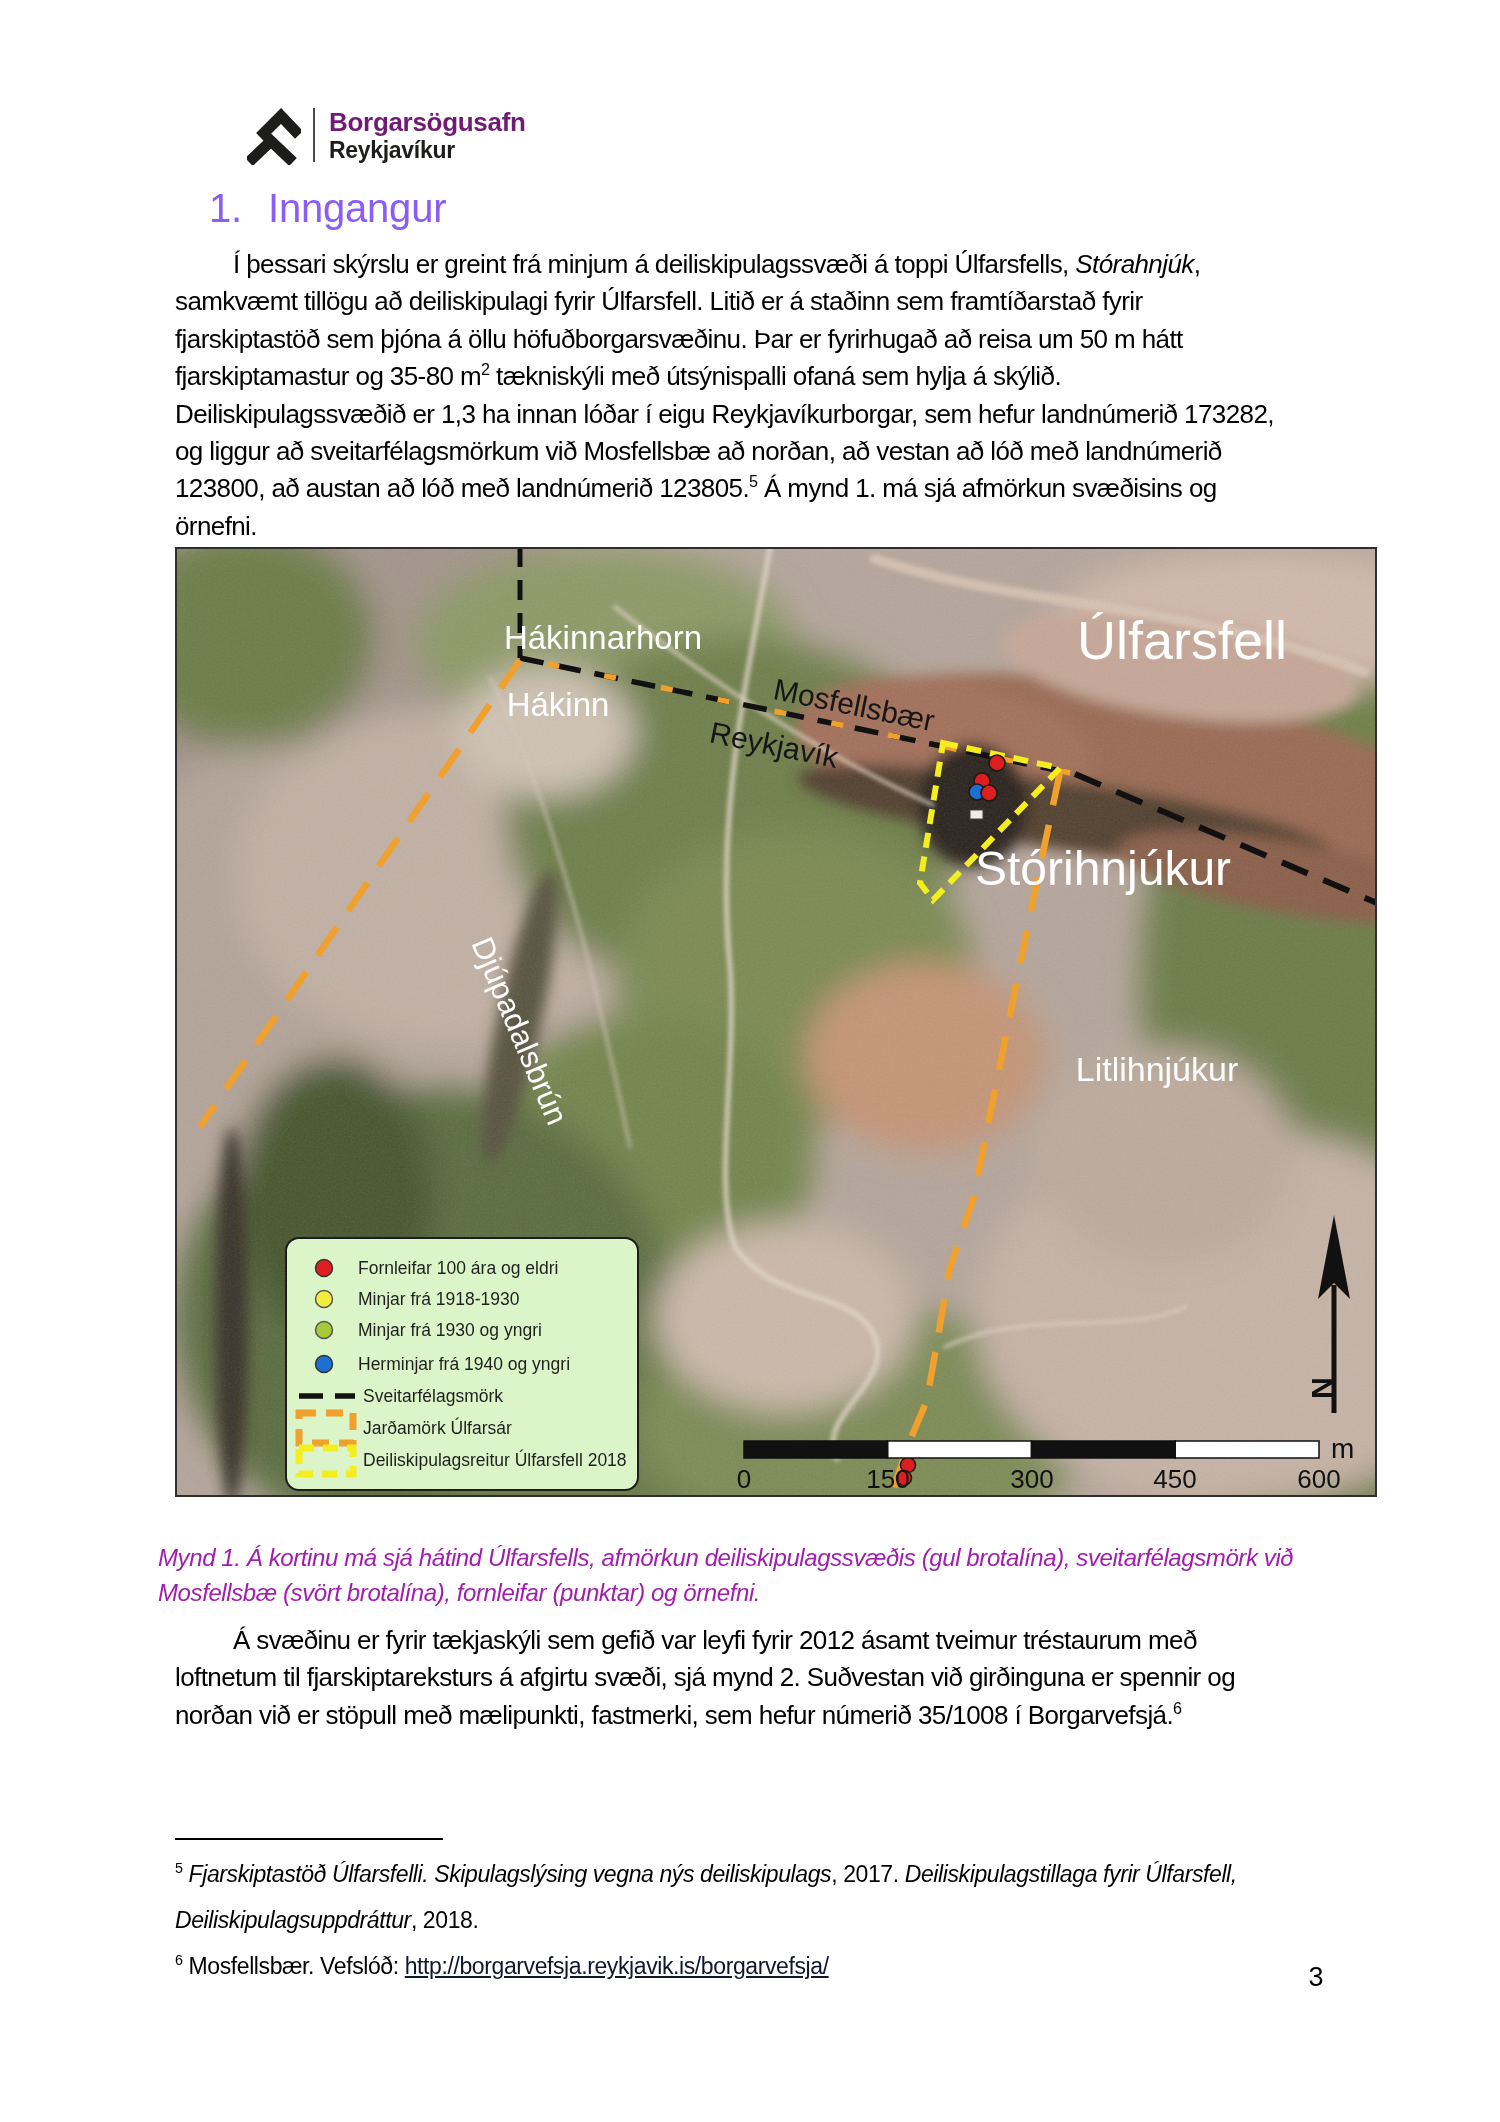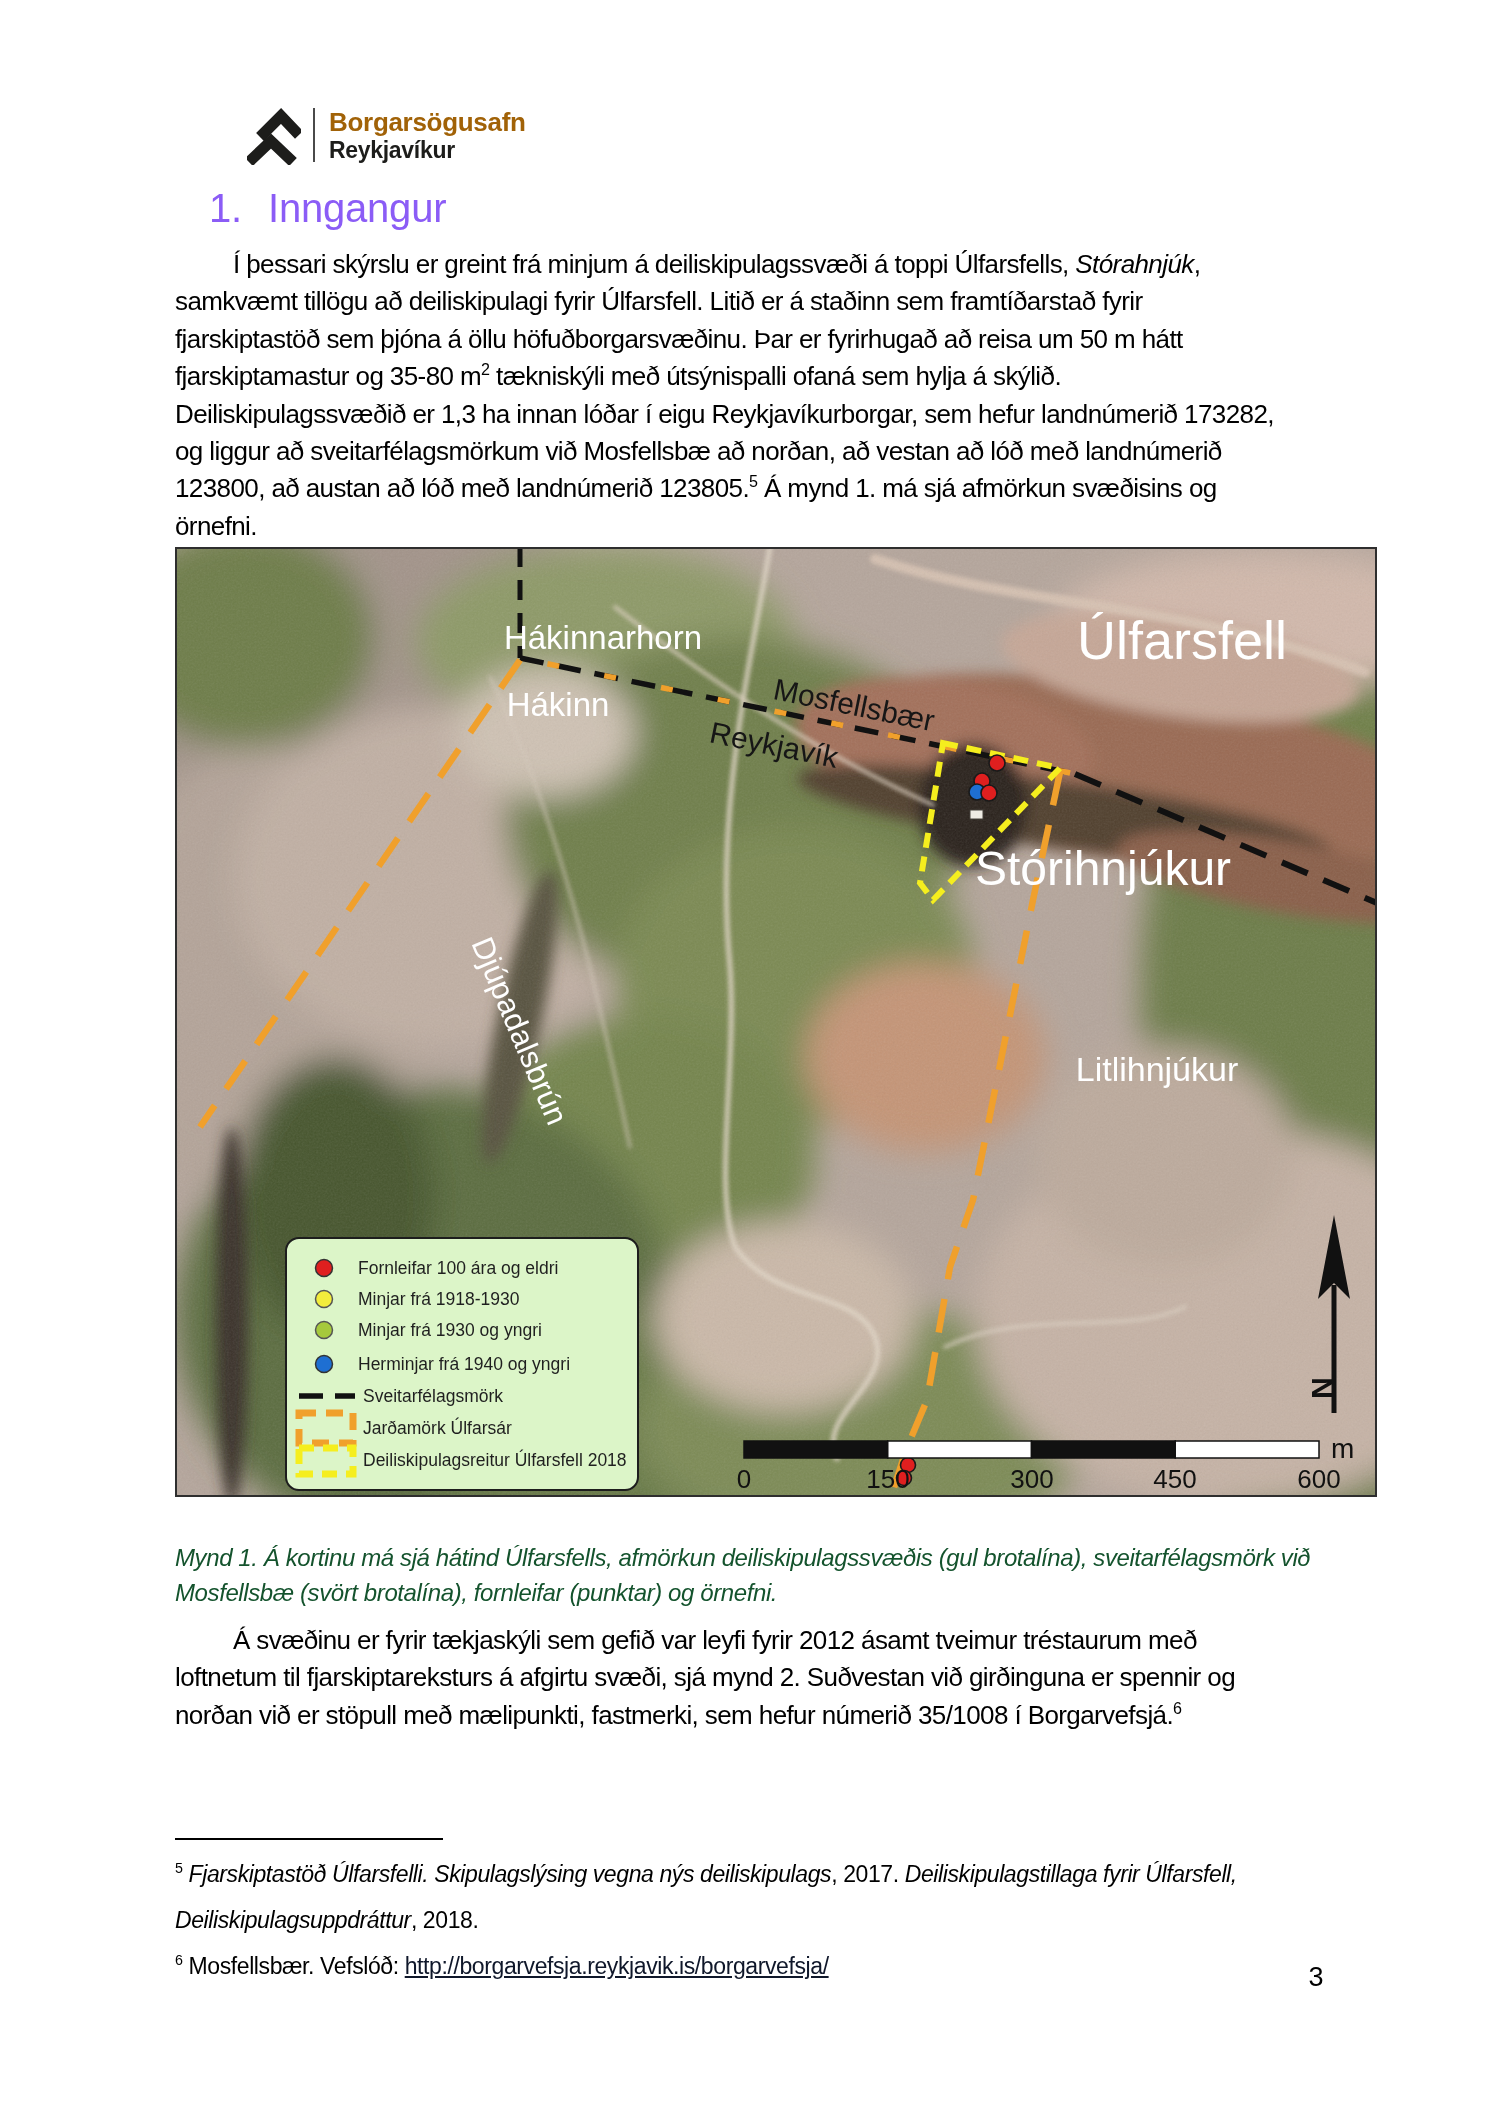--- a/index.html
+++ b/index.html
@@ -4,42 +4,42 @@
 <style>
   html,body{margin:0;padding:0;background:#fff;}
   .page{position:relative;width:1500px;height:2122px;background:#ffffff;
         font-family:"Liberation Sans",sans-serif;color:#000;overflow:hidden;}
 
   
   .logo{position:absolute;left:247px;top:104px;display:flex;align-items:center;height:62px;}
   .logo-icon{width:54px;height:60px;}
   .logo-divider{width:2px;height:54px;background:#4a4a4a;margin:0 14px 0 12px;}
   .logo-text{line-height:1;}
-  .logo-title{font-size:26px;font-weight:bold;color:#a16207;letter-spacing:-0.3px;}
+  .logo-title{font-size:26px;font-weight:bold;color:#701a75;letter-spacing:-0.3px;}
   .logo-subtitle{font-size:23px;color:#1d1d1b;margin-top:4px;letter-spacing:-0.3px;font-weight:bold;}
 
   
   .heading{position:absolute;left:209px;top:186px;font-size:40px;color:#8b5cf6;
            letter-spacing:-0.2px;white-space:pre;}
   .heading .h-num{margin-right:26px;}
 
   
   .para{position:absolute;left:175px;font-size:26px;line-height:37.4px;
         letter-spacing:-0.6px;}
   .tline{white-space:pre;}
   .tline.ind{padding-left:58px;}
   .it{font-style:italic;text-align:right;}
   sup{font-size:0.62em;line-height:0;}
   .lnk{color:#0f172a;text-decoration:underline;}
 
   #p1{top:246px;}
   #p2{top:1622px;}
 
-  .caption{position:absolute;left:175px;top:1540px;font-size:24px;line-height:35px;
-           font-style:italic;color:#14532d;letter-spacing:-0.4px;}
+  .caption{position:absolute;left:158px;top:1540px;font-size:24px;line-height:35px;
+           font-style:italic;color:#a21caf;letter-spacing:-0.4px;}
 
   
   .map-wrap{position:absolute;left:175px;top:547px;width:1202px;height:828px;}
   .map-wrap svg{display:block;}
   svg text{font-family:"Liberation Sans",sans-serif;}
 
   
   .fn-sep{position:absolute;left:175px;top:1838px;width:268px;border-top:2.5px solid #000;}
   .footnotes{position:absolute;left:175px;top:1851px;font-size:23px;line-height:46px;
              letter-spacing:-0.4px;}

